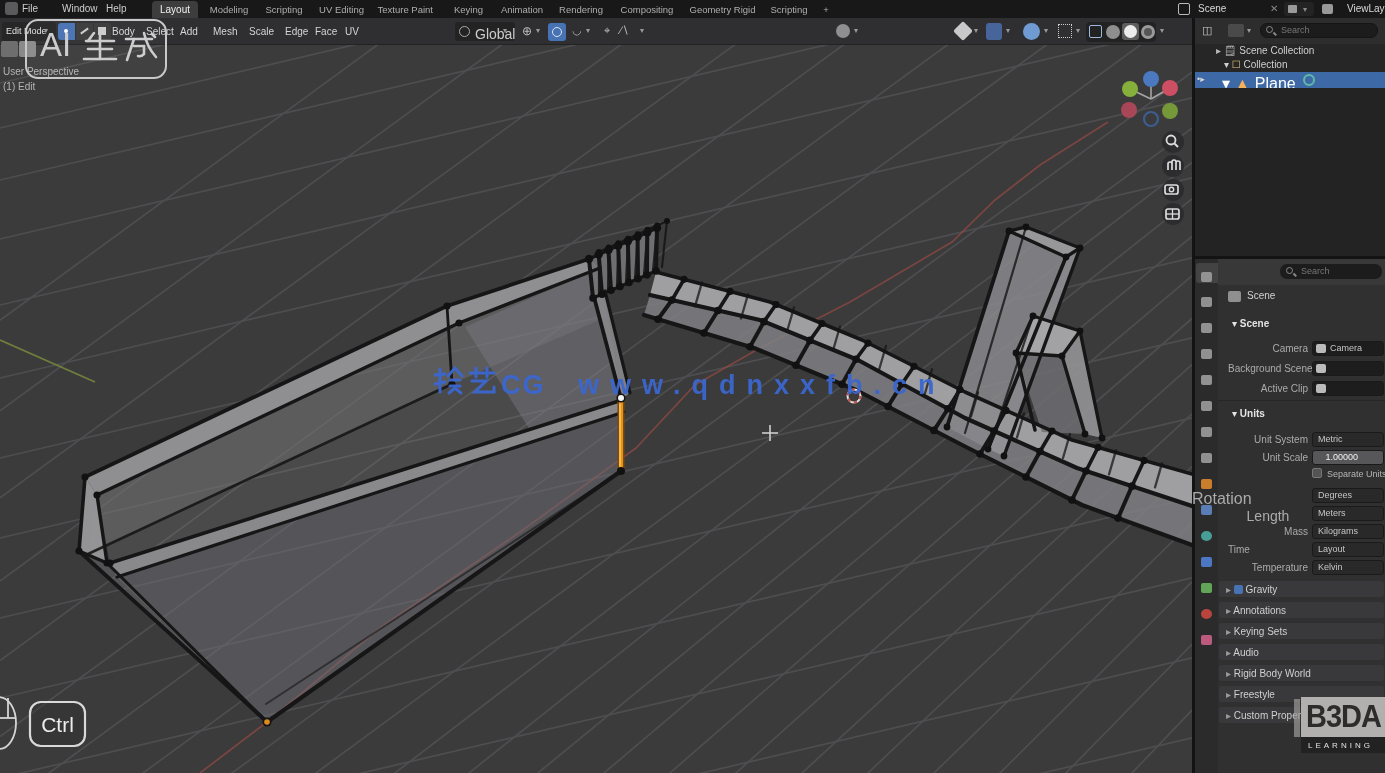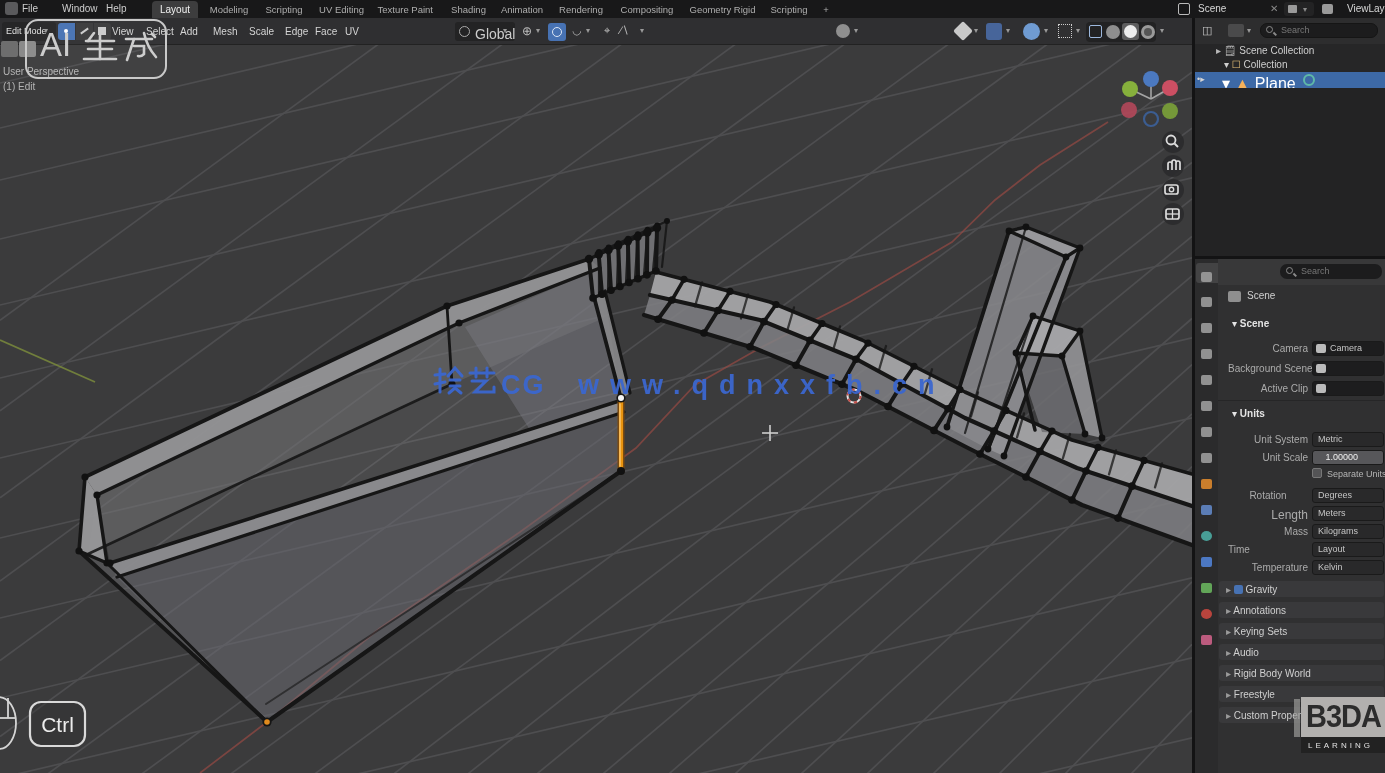--- a/index.html
+++ b/index.html
@@ -10,21 +10,21 @@
 <div class="abs" style="left:0;top:0;width:1385px;height:18px;background:#181819"></div>
 <div class="abs txt" style="left:5px;top:2px;width:13px;height:13px;border-radius:3px;background:#5a5a5c"></div>
 <div class="abs txt" style="left:22px;top:3px;font-size:10px;color:#cdcdcd">File</div>
 <div class="abs txt" style="left:62px;top:3px;font-size:10px;color:#cdcdcd">Window</div>
 <div class="abs txt" style="left:106px;top:3px;font-size:10px;color:#cdcdcd">Help</div>
 <div class="abs txt" style="left:152px;top:1px;width:46px;height:17px;background:#3d3d3e;border-radius:4px 4px 0 0;color:#f0f0f0;font-size:10px;text-align:center;line-height:17px;font-weight:normal">Layout</div>
 <div class="abs txt" style="left:205px;top:4px;width:48px;color:#aeaeae;font-size:9.5px;text-align:center">Modeling</div>
 <div class="abs txt" style="left:260px;top:4px;width:48px;color:#aeaeae;font-size:9.5px;text-align:center">Scripting</div>
 <div class="abs txt" style="left:315px;top:4px;width:49px;color:#aeaeae;font-size:9.5px;text-align:right">UV Editing</div>
 <div class="abs txt" style="left:371px;top:4px;width:62px;color:#aeaeae;font-size:9.5px;text-align:right">Texture Paint</div>
-<div class="abs txt" style="left:446px;top:4px;width:45px;color:#aeaeae;font-size:9.5px;text-align:center">Shading</div>
+<div class="abs txt" style="left:446px;top:4px;width:45px;color:#aeaeae;font-size:9.5px;text-align:center">Keying</div>
 <div class="abs txt" style="left:497px;top:4px;width:50px;color:#aeaeae;font-size:9.5px;text-align:center">Animation</div>
 <div class="abs txt" style="left:556px;top:4px;width:50px;color:#aeaeae;font-size:9.5px;text-align:center">Rendering</div>
 <div class="abs txt" style="left:616px;top:4px;width:62px;color:#aeaeae;font-size:9.5px;text-align:center">Compositing</div>
 <div class="abs txt" style="left:686px;top:4px;width:73px;color:#aeaeae;font-size:9.5px;text-align:center">Geometry Rigid</div>
 <div class="abs txt" style="left:766px;top:4px;width:46px;color:#aeaeae;font-size:9.5px;text-align:center">Scripting</div>
 <div class="abs txt" style="left:820px;top:4px;width:12px;color:#aeaeae;font-size:9.5px;text-align:center">+</div>
 <div class="abs" style="left:1178px;top:3px;width:12px;height:12px;border:1.5px solid #bbb;border-radius:2px"></div>
 <div class="abs txt" style="left:1198px;top:3px;font-size:10px;color:#d8d8d8">Scene</div>
 <div class="abs txt" style="left:1270px;top:3px;font-size:10px;color:#888">✕</div>
 <div class="abs" style="left:1284px;top:2px;width:30px;height:14px;background:#232324;border-radius:3px"></div>
@@ -35,21 +35,21 @@
 <div class="abs" style="left:0;top:18px;width:1192px;height:27px;background:#2f2f31;border-bottom:1px solid #222"></div>
 <div class="abs" style="left:2px;top:22px;width:54px;height:19px;background:#262627;border-radius:3px"></div>
 <div class="abs txt" style="left:6px;top:26px;font-size:9px;color:#e0e0e0">Edit Mode</div>
 <div class="abs txt" style="left:44px;top:26px;font-size:8px;color:#999">▾</div>
 <div class="abs" style="left:58px;top:23px;width:17px;height:17px;background:#4772b3;border-radius:3px 0 0 3px"></div>
 <div class="abs" style="left:76px;top:23px;width:17px;height:17px;background:#3a3a3b"></div>
 <div class="abs" style="left:94px;top:23px;width:17px;height:17px;background:#3a3a3b;border-radius:0 3px 3px 0"></div>
 <div class="abs" style="left:64px;top:29px;width:4px;height:4px;background:#fff;border-radius:50%"></div>
 <div class="abs" style="left:80px;top:30px;width:9px;height:2px;background:#ccc;transform:rotate(-35deg)"></div>
 <div class="abs" style="left:98px;top:27px;width:8px;height:8px;background:#ccc"></div>
-<div class="abs txt" style="left:112px;top:26px;font-size:10px;color:#d5d5d5">View</div>
+<div class="abs txt" style="left:112px;top:26px;font-size:10px;color:#d5d5d5">Body</div>
 <div class="abs txt" style="left:146px;top:26px;font-size:10px;color:#d5d5d5">Select</div>
 <div class="abs txt" style="left:180px;top:26px;font-size:10px;color:#d5d5d5">Add</div>
 <div class="abs txt" style="left:213px;top:26px;font-size:10px;color:#d5d5d5">Mesh</div>
 <div class="abs txt" style="left:249px;top:26px;font-size:10px;color:#d5d5d5">Scale</div>
 <div class="abs txt" style="left:285px;top:26px;font-size:10px;color:#d5d5d5">Edge</div>
 <div class="abs txt" style="left:315px;top:26px;font-size:10px;color:#d5d5d5">Face</div>
 <div class="abs txt" style="left:345px;top:26px;font-size:10px;color:#d5d5d5">UV</div>
 <div class="abs" style="left:455px;top:22px;width:60px;height:19px;background:#232324;border-radius:3px"></div>
 <div class="abs" style="left:459px;top:26px;width:11px;height:11px;border:1.5px solid #aaa;border-radius:50%"></div>
 <div class="abs txt" style="left:475px;top:26px;font-size:14px;color:#ccc">Global</div>
@@ -446,24 +446,24 @@
 <div class="abs" style="left:1218px;top:400px;width:167px;height:1px;background:#262627"></div>
 <div class="abs txt" style="left:1232px;top:408px;font-size:10px;color:#e4e4e4">▾ <b>Units</b></div>
 <div class="abs txt" style="left:1228px;top:434px;font-size:10px;color:#ababab;text-align:right;width:80px">Unit System</div>
 <div class="abs" style="left:1312px;top:432px;width:72px;height:15px;background:#29292a;border-radius:3px;border:1px solid #1a1a1a"></div>
 <div class="abs txt" style="left:1318px;top:434px;font-size:9px;color:#c5c5c5">Metric</div>
 <div class="abs txt" style="left:1228px;top:452px;font-size:10px;color:#ababab;text-align:right;width:80px">Unit Scale</div>
 <div class="abs" style="left:1312px;top:450px;width:72px;height:15px;background:#57575a;border-radius:3px;border:1px solid #1a1a1a"></div>
 <div class="abs txt" style="left:1318px;top:452px;font-size:9px;color:#efefef">&nbsp;&nbsp;&nbsp;1.00000</div>
 <div class="abs" style="left:1312px;top:468px;width:10px;height:10px;background:#545456;border-radius:2px;border:1px solid #777"></div>
 <div class="abs txt" style="left:1327px;top:469px;font-size:9px;color:#b5b5b5">Separate Units</div>
-<div class="abs txt" style="left:1228px;top:490px;font-size:10px;color:#ababab;text-align:center;width:80px">Rotation</div>
+<div class="abs txt" style="left:1192px;top:490px;font-size:16px;color:#ababab;text-align:left;width:80px">Rotation</div>
 <div class="abs" style="left:1312px;top:488px;width:72px;height:15px;background:#29292a;border-radius:3px;border:1px solid #1a1a1a"></div>
 <div class="abs txt" style="left:1318px;top:490px;font-size:9px;color:#c5c5c5">Degrees</div>
-<div class="abs txt" style="left:1228px;top:508px;font-size:12px;color:#ababab;text-align:right;width:80px">Length</div>
+<div class="abs txt" style="left:1228px;top:508px;font-size:14px;color:#ababab;text-align:center;width:80px">Length</div>
 <div class="abs" style="left:1312px;top:506px;width:72px;height:15px;background:#29292a;border-radius:3px;border:1px solid #1a1a1a"></div>
 <div class="abs txt" style="left:1318px;top:508px;font-size:9px;color:#c5c5c5">Meters</div>
 <div class="abs txt" style="left:1228px;top:526px;font-size:10px;color:#ababab;text-align:right;width:80px">Mass</div>
 <div class="abs" style="left:1312px;top:524px;width:72px;height:15px;background:#29292a;border-radius:3px;border:1px solid #1a1a1a"></div>
 <div class="abs txt" style="left:1318px;top:526px;font-size:9px;color:#c5c5c5">Kilograms</div>
 <div class="abs txt" style="left:1228px;top:544px;font-size:10px;color:#ababab;text-align:left;width:80px">Time</div>
 <div class="abs" style="left:1312px;top:542px;width:72px;height:15px;background:#29292a;border-radius:3px;border:1px solid #1a1a1a"></div>
 <div class="abs txt" style="left:1318px;top:544px;font-size:9px;color:#c5c5c5">Layout</div>
 <div class="abs txt" style="left:1228px;top:562px;font-size:10px;color:#ababab;text-align:right;width:80px">Temperature</div>
 <div class="abs" style="left:1312px;top:560px;width:72px;height:15px;background:#29292a;border-radius:3px;border:1px solid #1a1a1a"></div>

